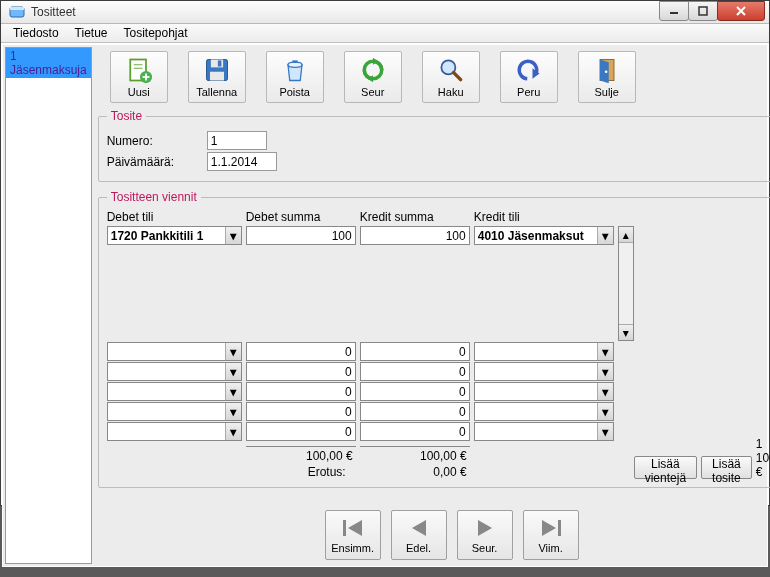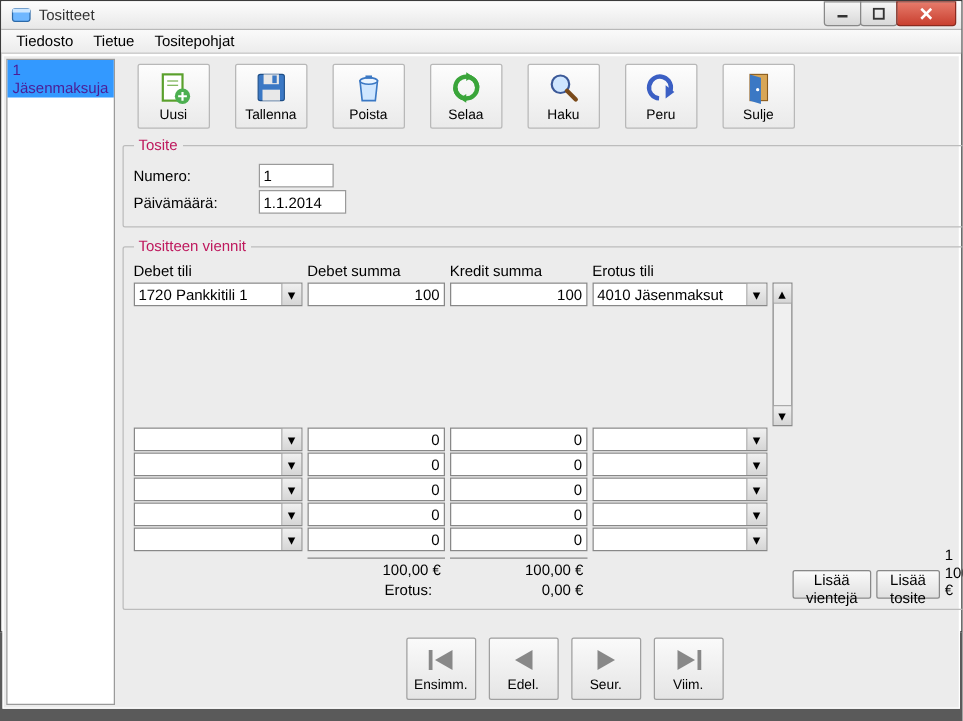--- a/index.html
+++ b/index.html
@@ -27,21 +27,21 @@
 .frow { display: flex; align-items: center; margin: 2px 0; }
 .frow label { width: 100px; }
 .frow input[type=text] { border: 1px solid #9a9a9a; background: #fff; height: 19px; padding: 0 3px; }
 .num-field { width: 60px; }
 .date-field { width: 70px; }
 .desc-field { width: 330px; }
 .grid-head { display: grid; grid-template-columns: 135px 110px 110px 140px 16px; gap: 4px; margin-bottom: 2px; }
 .grid-head div { font-size: 12px; }
 .grid-row { display: grid; grid-template-columns: 135px 110px 110px 140px 16px; gap: 4px; margin-bottom: 1px; }
 .combo, .numcell, .scrollbar { border: 1px solid #888; background: #fff; height: 19px; display: flex; align-items: center; position: relative; }
-.combo { padding: 0 16px 0 3px; }
+.combo { padding: 0 16px 0 3px; font-weight: bold; }
 .combo .caret, .scrollbar .caret { position: absolute; right: 0; top: 0; width: 16px; height: 100%; background: linear-gradient(to bottom,#f0f0f0,#d6d6d6); border-left: 1px solid #aaa; display: flex; align-items: center; justify-content: center; }
 .numcell { justify-content: flex-end; padding: 0 3px; }
 .scrollbar { background: #f0f0f0; height: 115px; width: 16px; padding:0; flex-direction: column; justify-content: space-between; }
 .scrollbar .caret { position: static; width:100%; height:16px; border:0; border-bottom:1px solid #aaa; }
 .scrollbar .caret:last-child { border-bottom:0; border-top:1px solid #aaa; }
 .totals-row { display: grid; grid-template-columns: 135px 110px 110px 140px 16px; gap: 4px; margin-top: 4px; }
 .totals-row .sum { text-align: right; border-top: 1px solid #888; padding: 2px 3px 0 0; }
 .erotus-row { display: grid; grid-template-columns: 245px 114px 140px 16px; gap: 4px; margin-top: 2px; }
 .erotus-row .lbl { text-align: right; padding-right: 6px; }
 .erotus-row .val { text-align: right; padding-right: 3px; }
@@ -126,21 +126,21 @@
             </svg>
           <span>Poista</span>
         </div>
         <div class="tool-btn">
           <svg viewBox="0 0 32 32">
               <path d="M16 6 A10 10 0 1 1 6 16" fill="none" stroke="#3aa53a" stroke-width="4"></path>
               <polygon points="16,2 16,10 22,6" fill="#3aa53a"></polygon>
               <path d="M16 26 A10 10 0 1 1 26 16" fill="none" stroke="#3aa53a" stroke-width="4"></path>
               <polygon points="16,30 16,22 10,26" fill="#3aa53a"></polygon>
             </svg>
-          <span>Selaa</span>
+          <span>Seur</span>
         </div>
         <div class="tool-btn">
           <svg viewBox="0 0 32 32">
               <circle cx="13" cy="13" r="8" fill="#cfe6ff" stroke="#3b5998" stroke-width="2"></circle>
               <line x1="19" y1="19" x2="27" y2="27" stroke="#7a4a1a" stroke-width="4" stroke-linecap="round"></line>
             </svg>
           <span>Haku</span>
         </div>
         <div class="tool-btn">
           <svg viewBox="0 0 32 32">
@@ -170,21 +170,21 @@
           <input type="text" class="date-field" value="1.1.2014" style="">
         </div>
       </fieldset>
 
       <fieldset>
         <legend>Tositteen viennit</legend>
         <div class="grid-head">
           <div>Debet tili</div>
           <div>Debet summa</div>
           <div>Kredit summa</div>
-          <div>Erotus tili</div>
+          <div>Kredit tili</div>
           <div></div>
         </div>
         <div id="grid-body">
             <div class="grid-row">
               <div class="combo">
                 <span>1720 Pankkitili 1</span>
                 <div class="caret">▾</div>
               </div>
               <div class="numcell">
                 <span>100</span>

